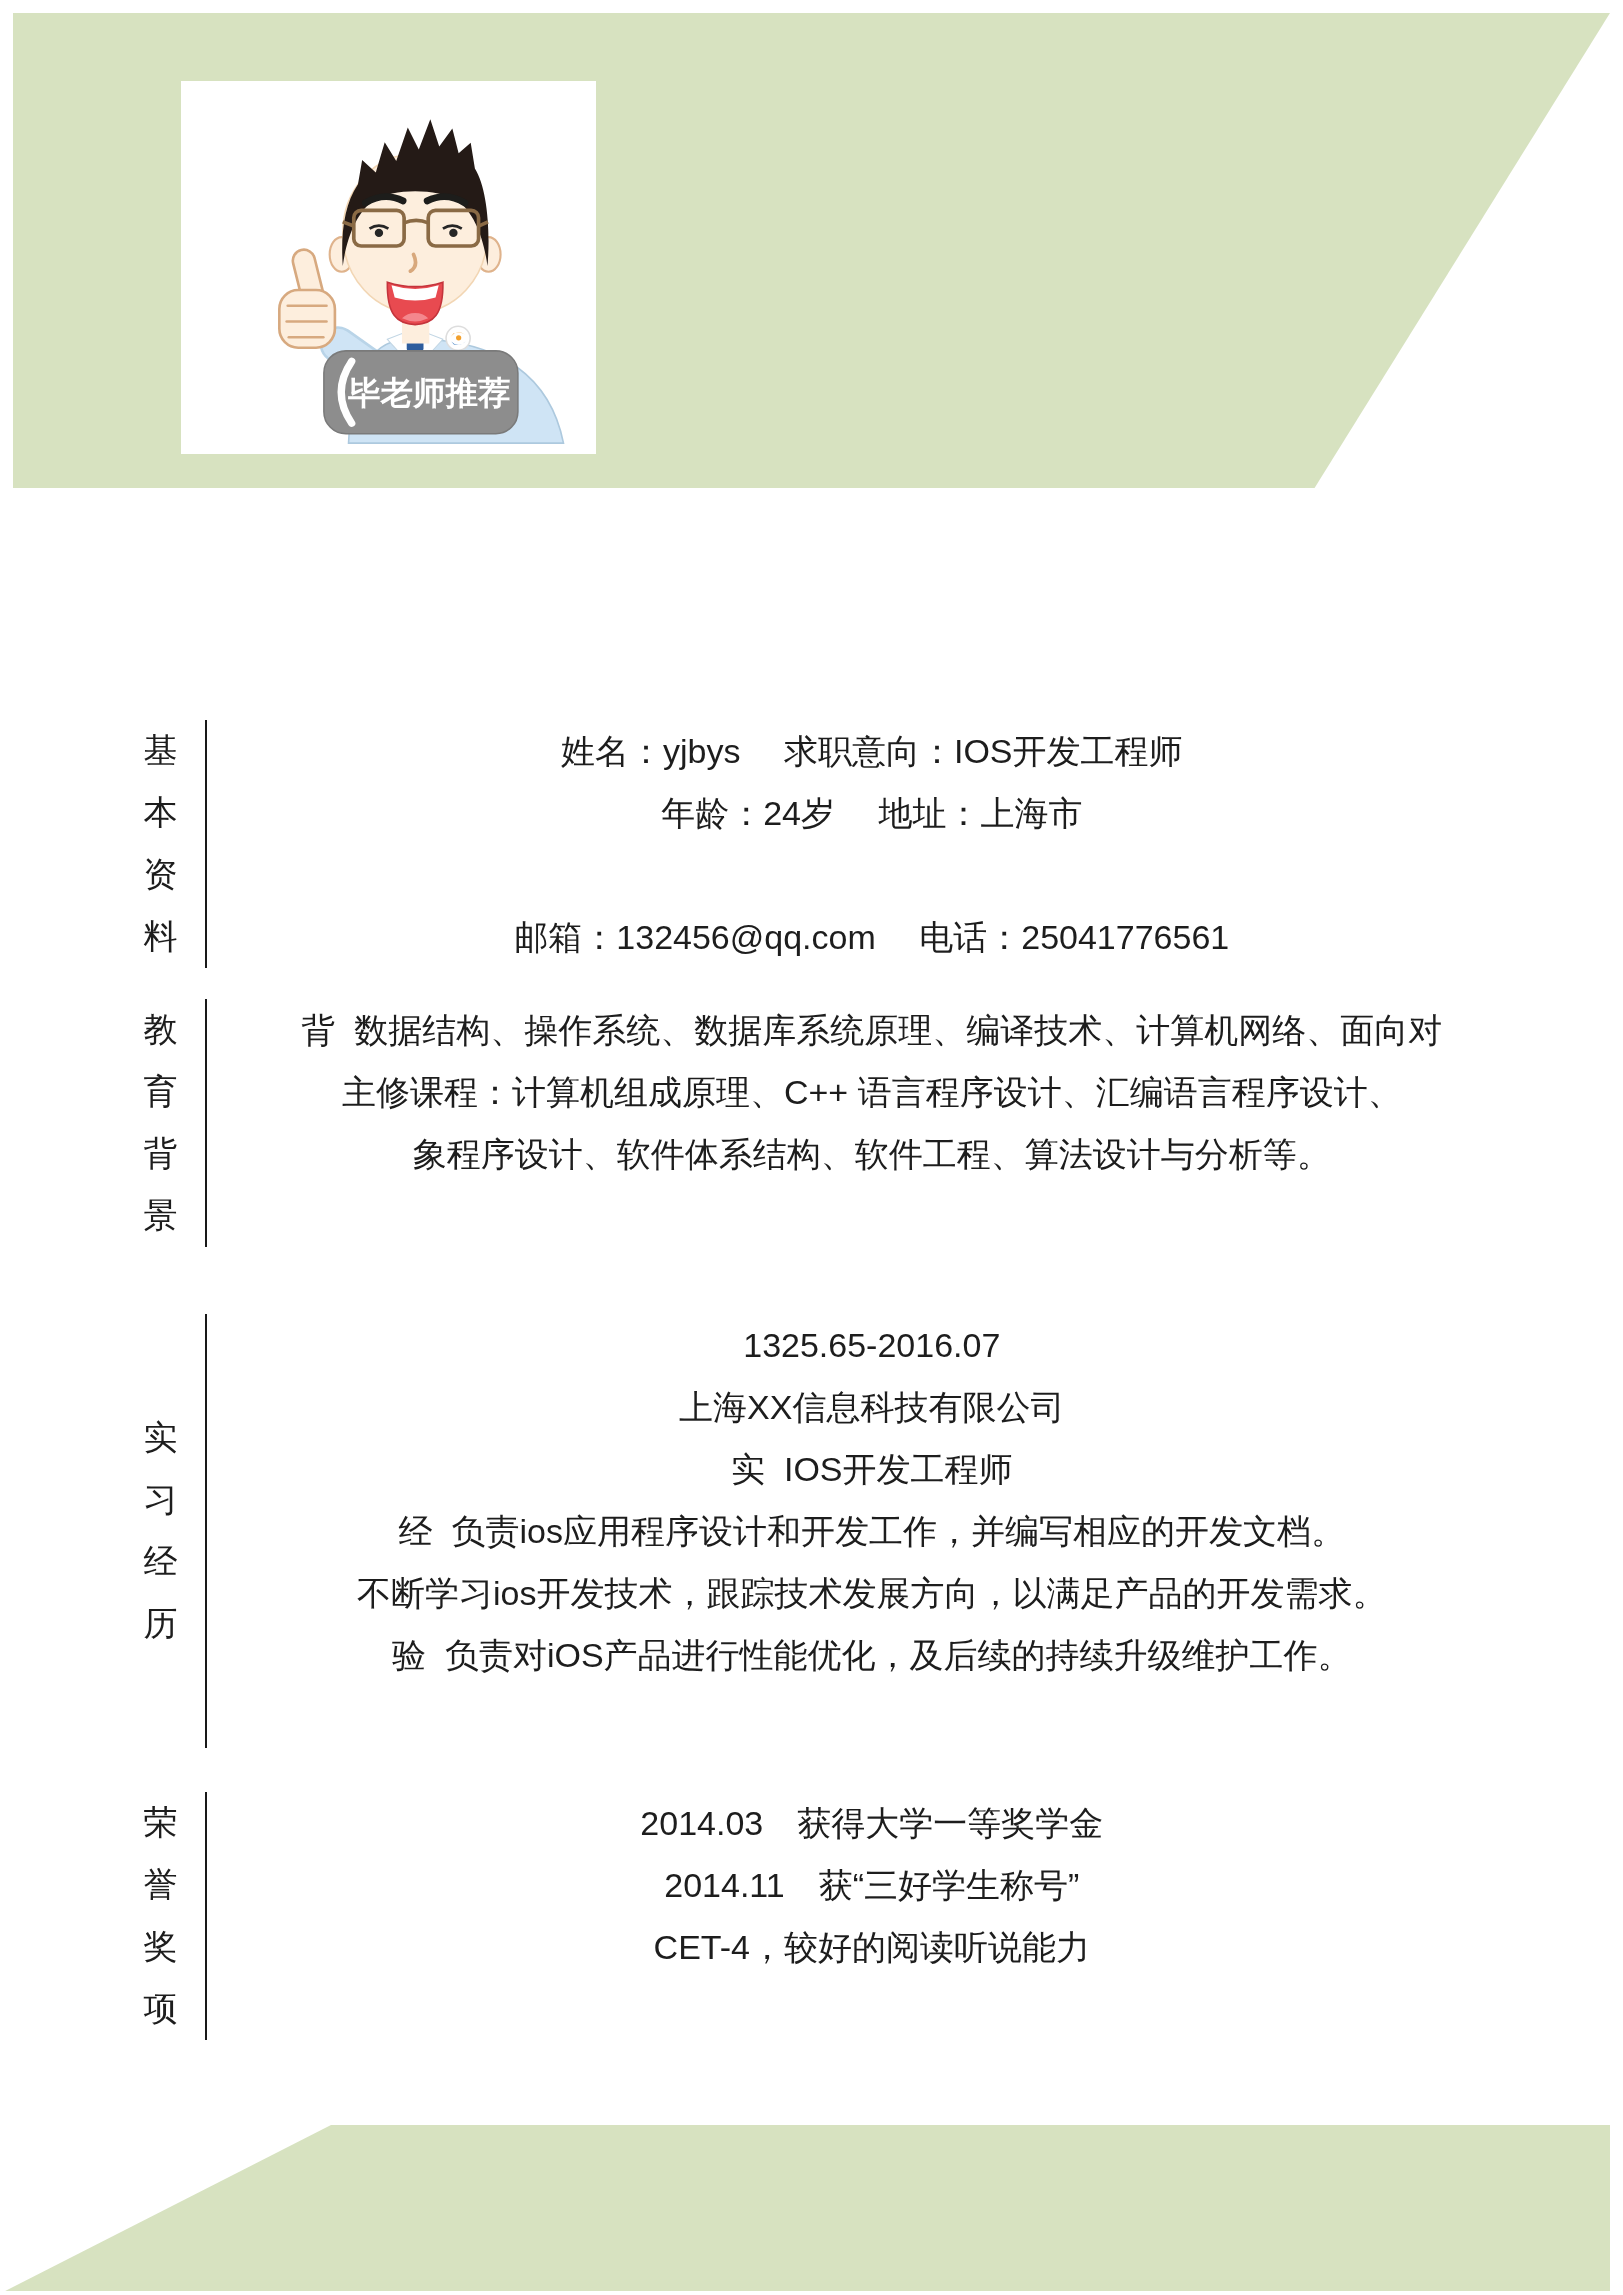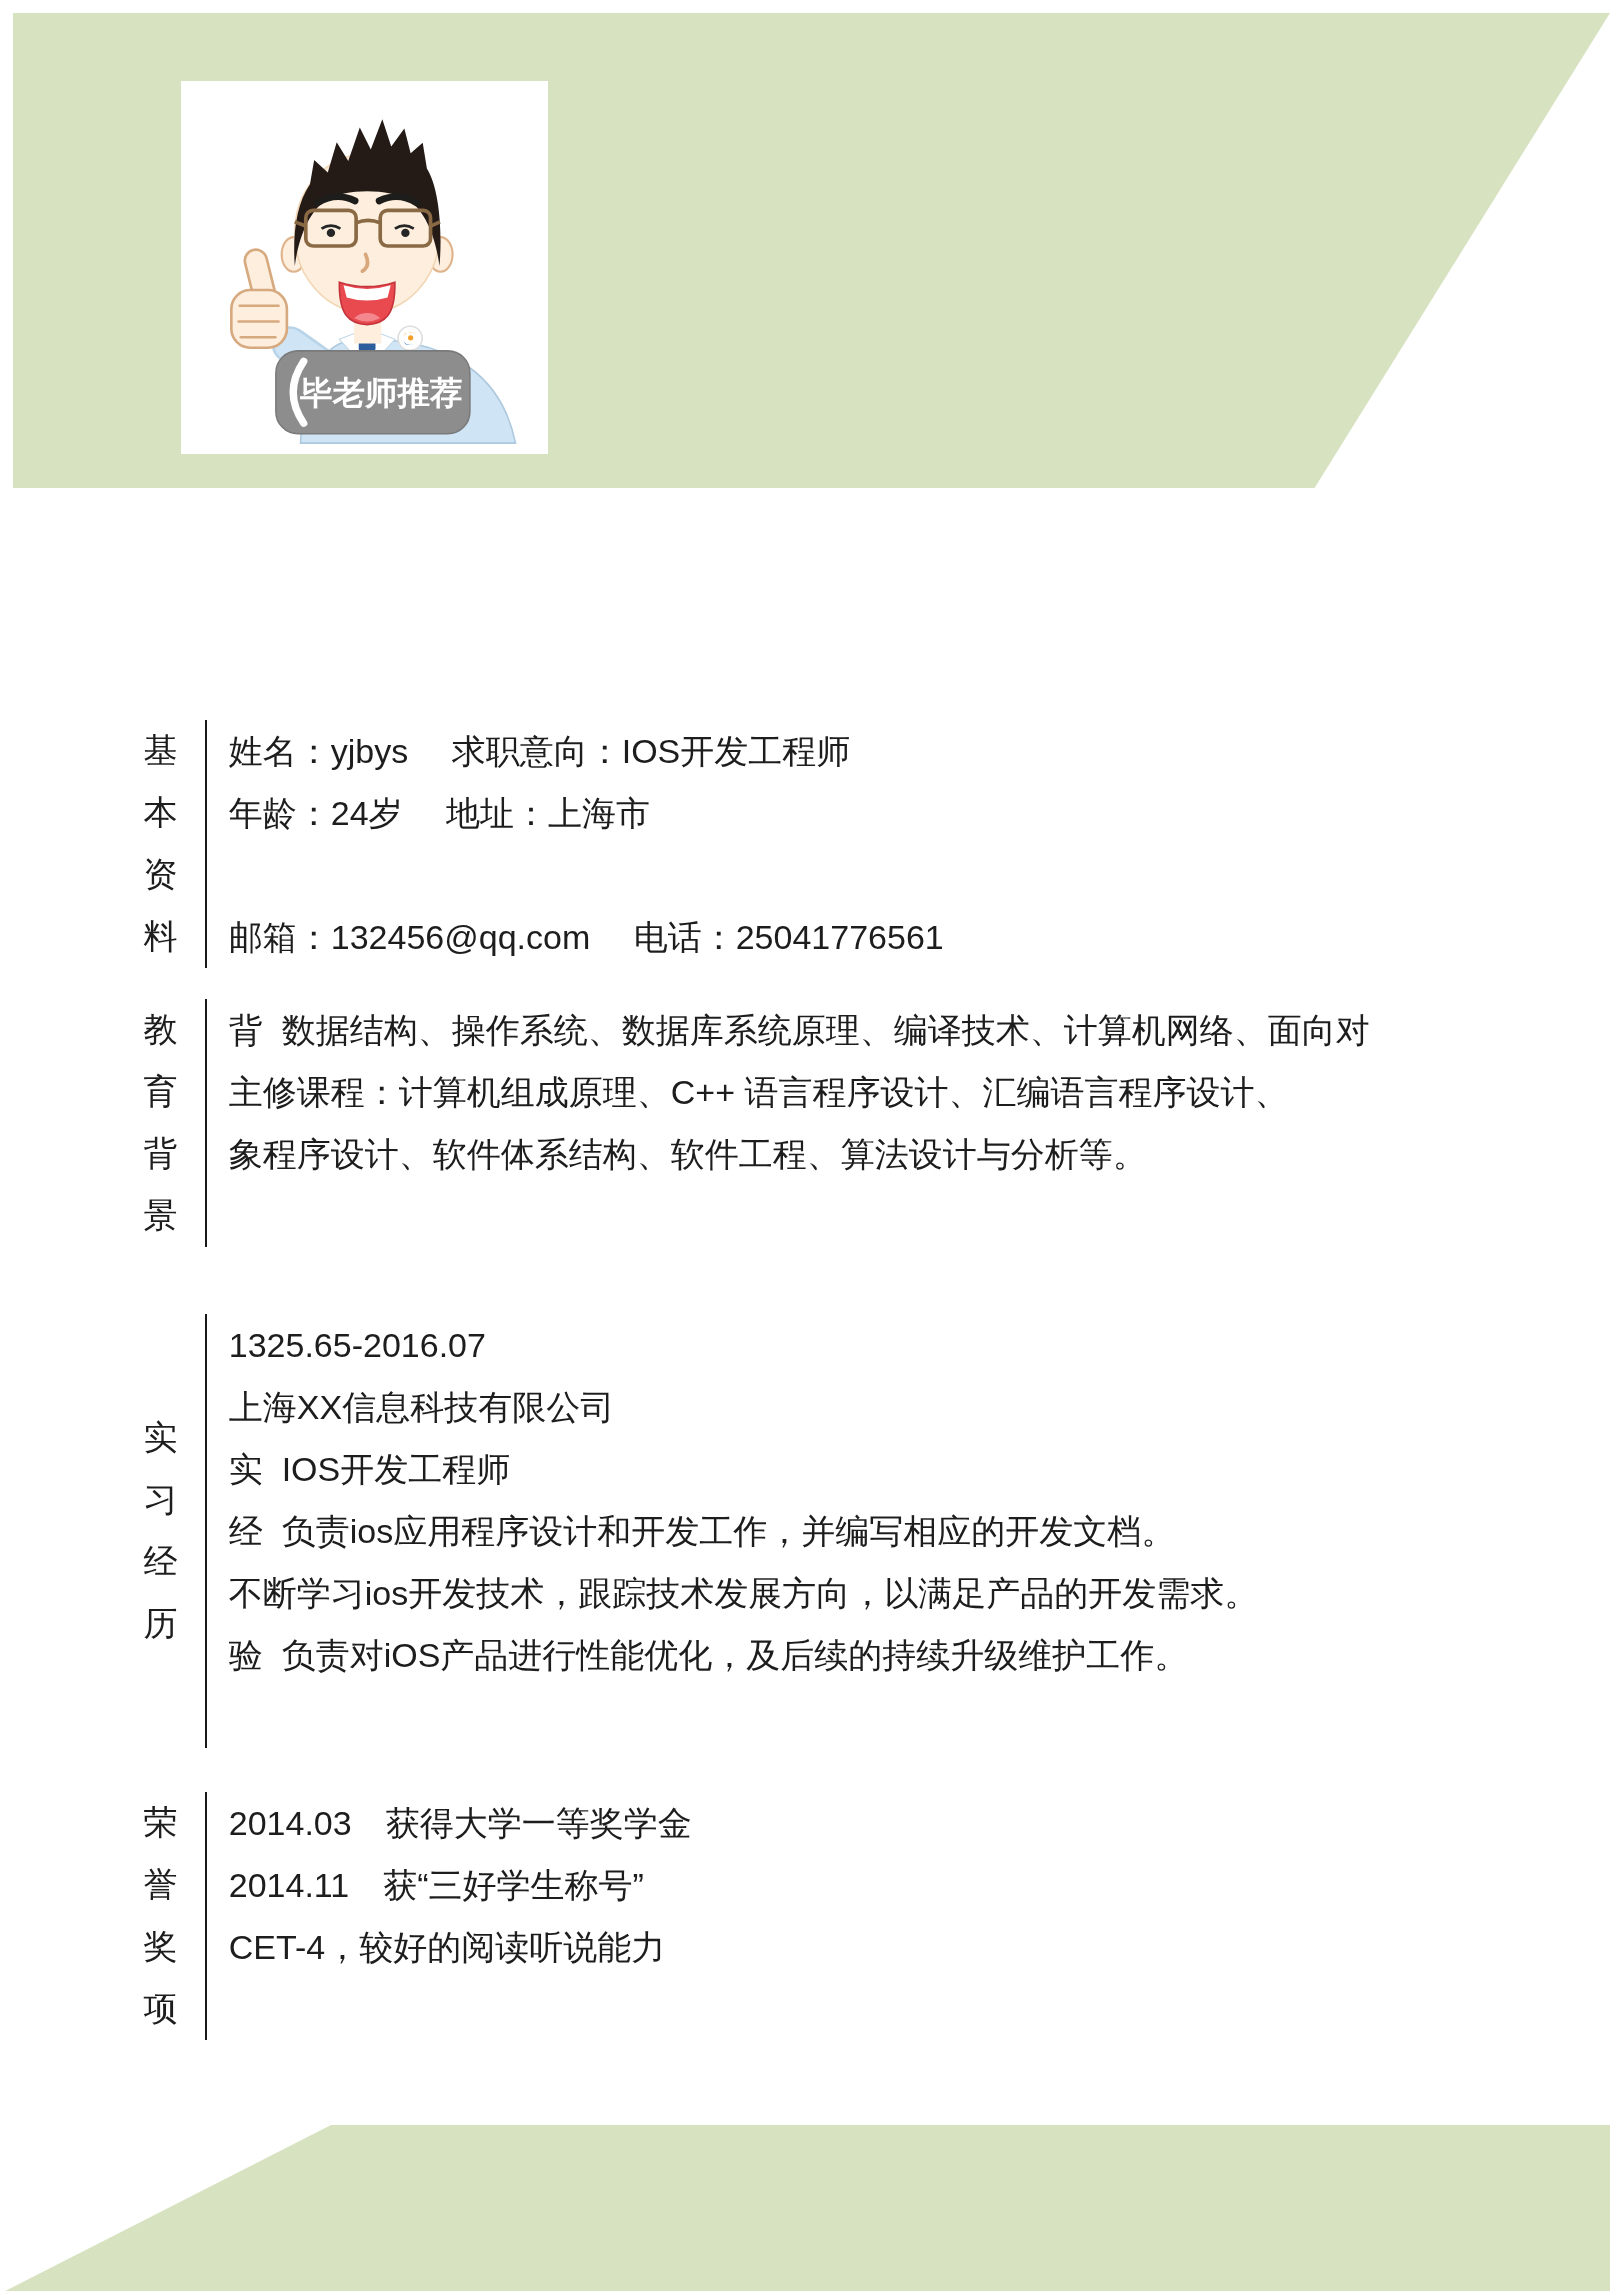--- a/index.html
+++ b/index.html
@@ -9,41 +9,41 @@
 
   
   .header-band{position:absolute;left:13px;top:13px;width:1597px;height:475px;
                background:#d7e2c0;
                clip-path:polygon(0 0,100% 0,81.5% 100%,0 100%);}
   .footer-band{position:absolute;left:5.2px;top:2125px;width:1605px;height:166px;
                background:#d7e2c0;
                clip-path:polygon(20.3% 0,100% 0,100% 100%,0 100%);}
 
   
-  .avatar-box{position:absolute;left:181px;top:81px;width:367px;height:373px;background:#ffffff;}
+  .avatar-box{position:absolute;left:181px;top:81px;width:367px;height:373px;background:#ffffff;padding-left:48px;}
   .avatar-box svg{display:block;width:100%;height:100%;}
 
   
   .header-titles{position:absolute;left:646px;top:173px;width:525px;text-align:center;}
   .title-cn{font-size:79px;line-height:84px;letter-spacing:6.3px;font-weight:400;color:#1c1c1c;}
   .title-en{margin-top:33px;font-family:"Liberation Mono","DejaVu Sans Mono",monospace;
             font-size:50px;line-height:58px;color:#1c1c1c;}
 
   
   .section{position:absolute;left:131px;display:flex;}
   #sec-basic {top:720px;height:248px;}
   #sec-edu   {top:999px;height:248px;}
   #sec-intern{top:1314px;height:434px;}
   #sec-honor {top:1792px;height:248px;}
 
   .label-col{width:59px;display:flex;flex-direction:column;justify-content:center;}
   .lch{height:62px;display:flex;align-items:center;justify-content:center;
        font-size:34px;color:#1d1d1d;}
   .vdivider{width:2.1px;background:#191919;margin-left:14.7px;}
-  .content{margin-left:22px;width:1286px;display:flex;flex-direction:column;justify-content:flex-start;}
+  .content{margin-left:22px;width:1286px;display:flex;flex-direction:column;justify-content:flex-start;align-items:center;}
   .row{height:62px;line-height:62px;font-size:34px;white-space:pre;color:#1d1d1d;}
 </style>
 </head>
 <body>
 
 <div class="page">
 
   <div class="header-band"></div>
   <div class="footer-band"></div>
 

